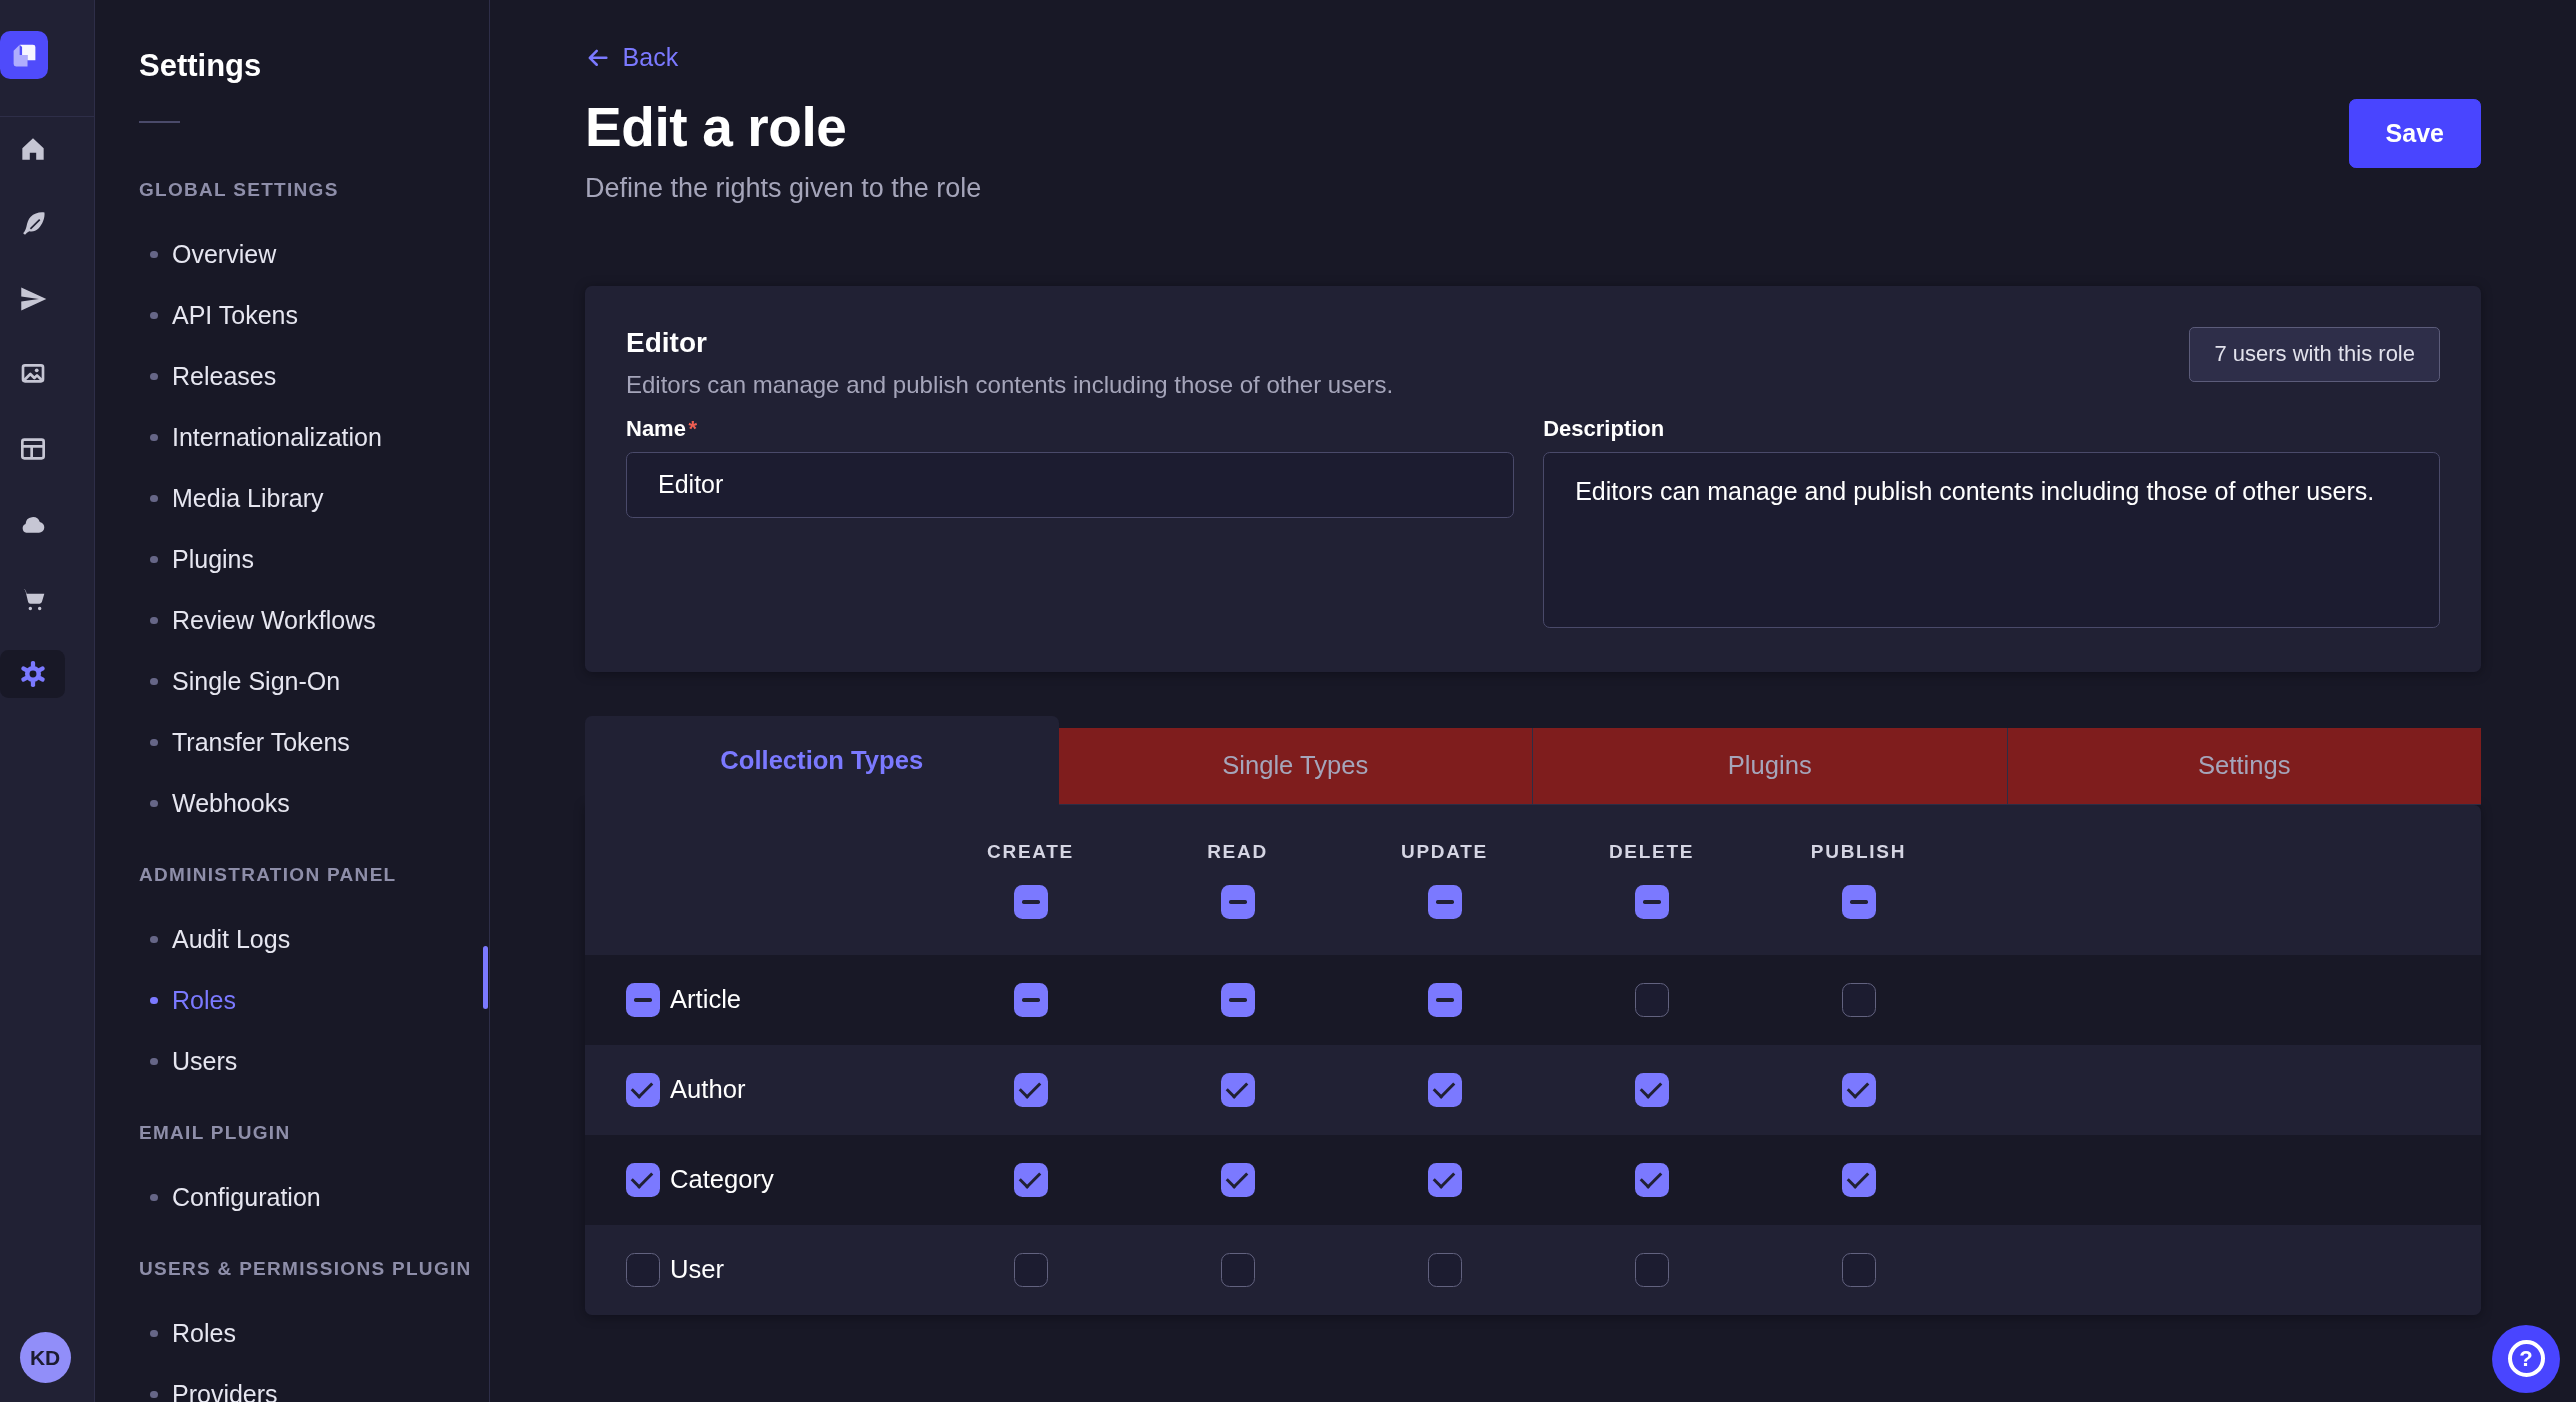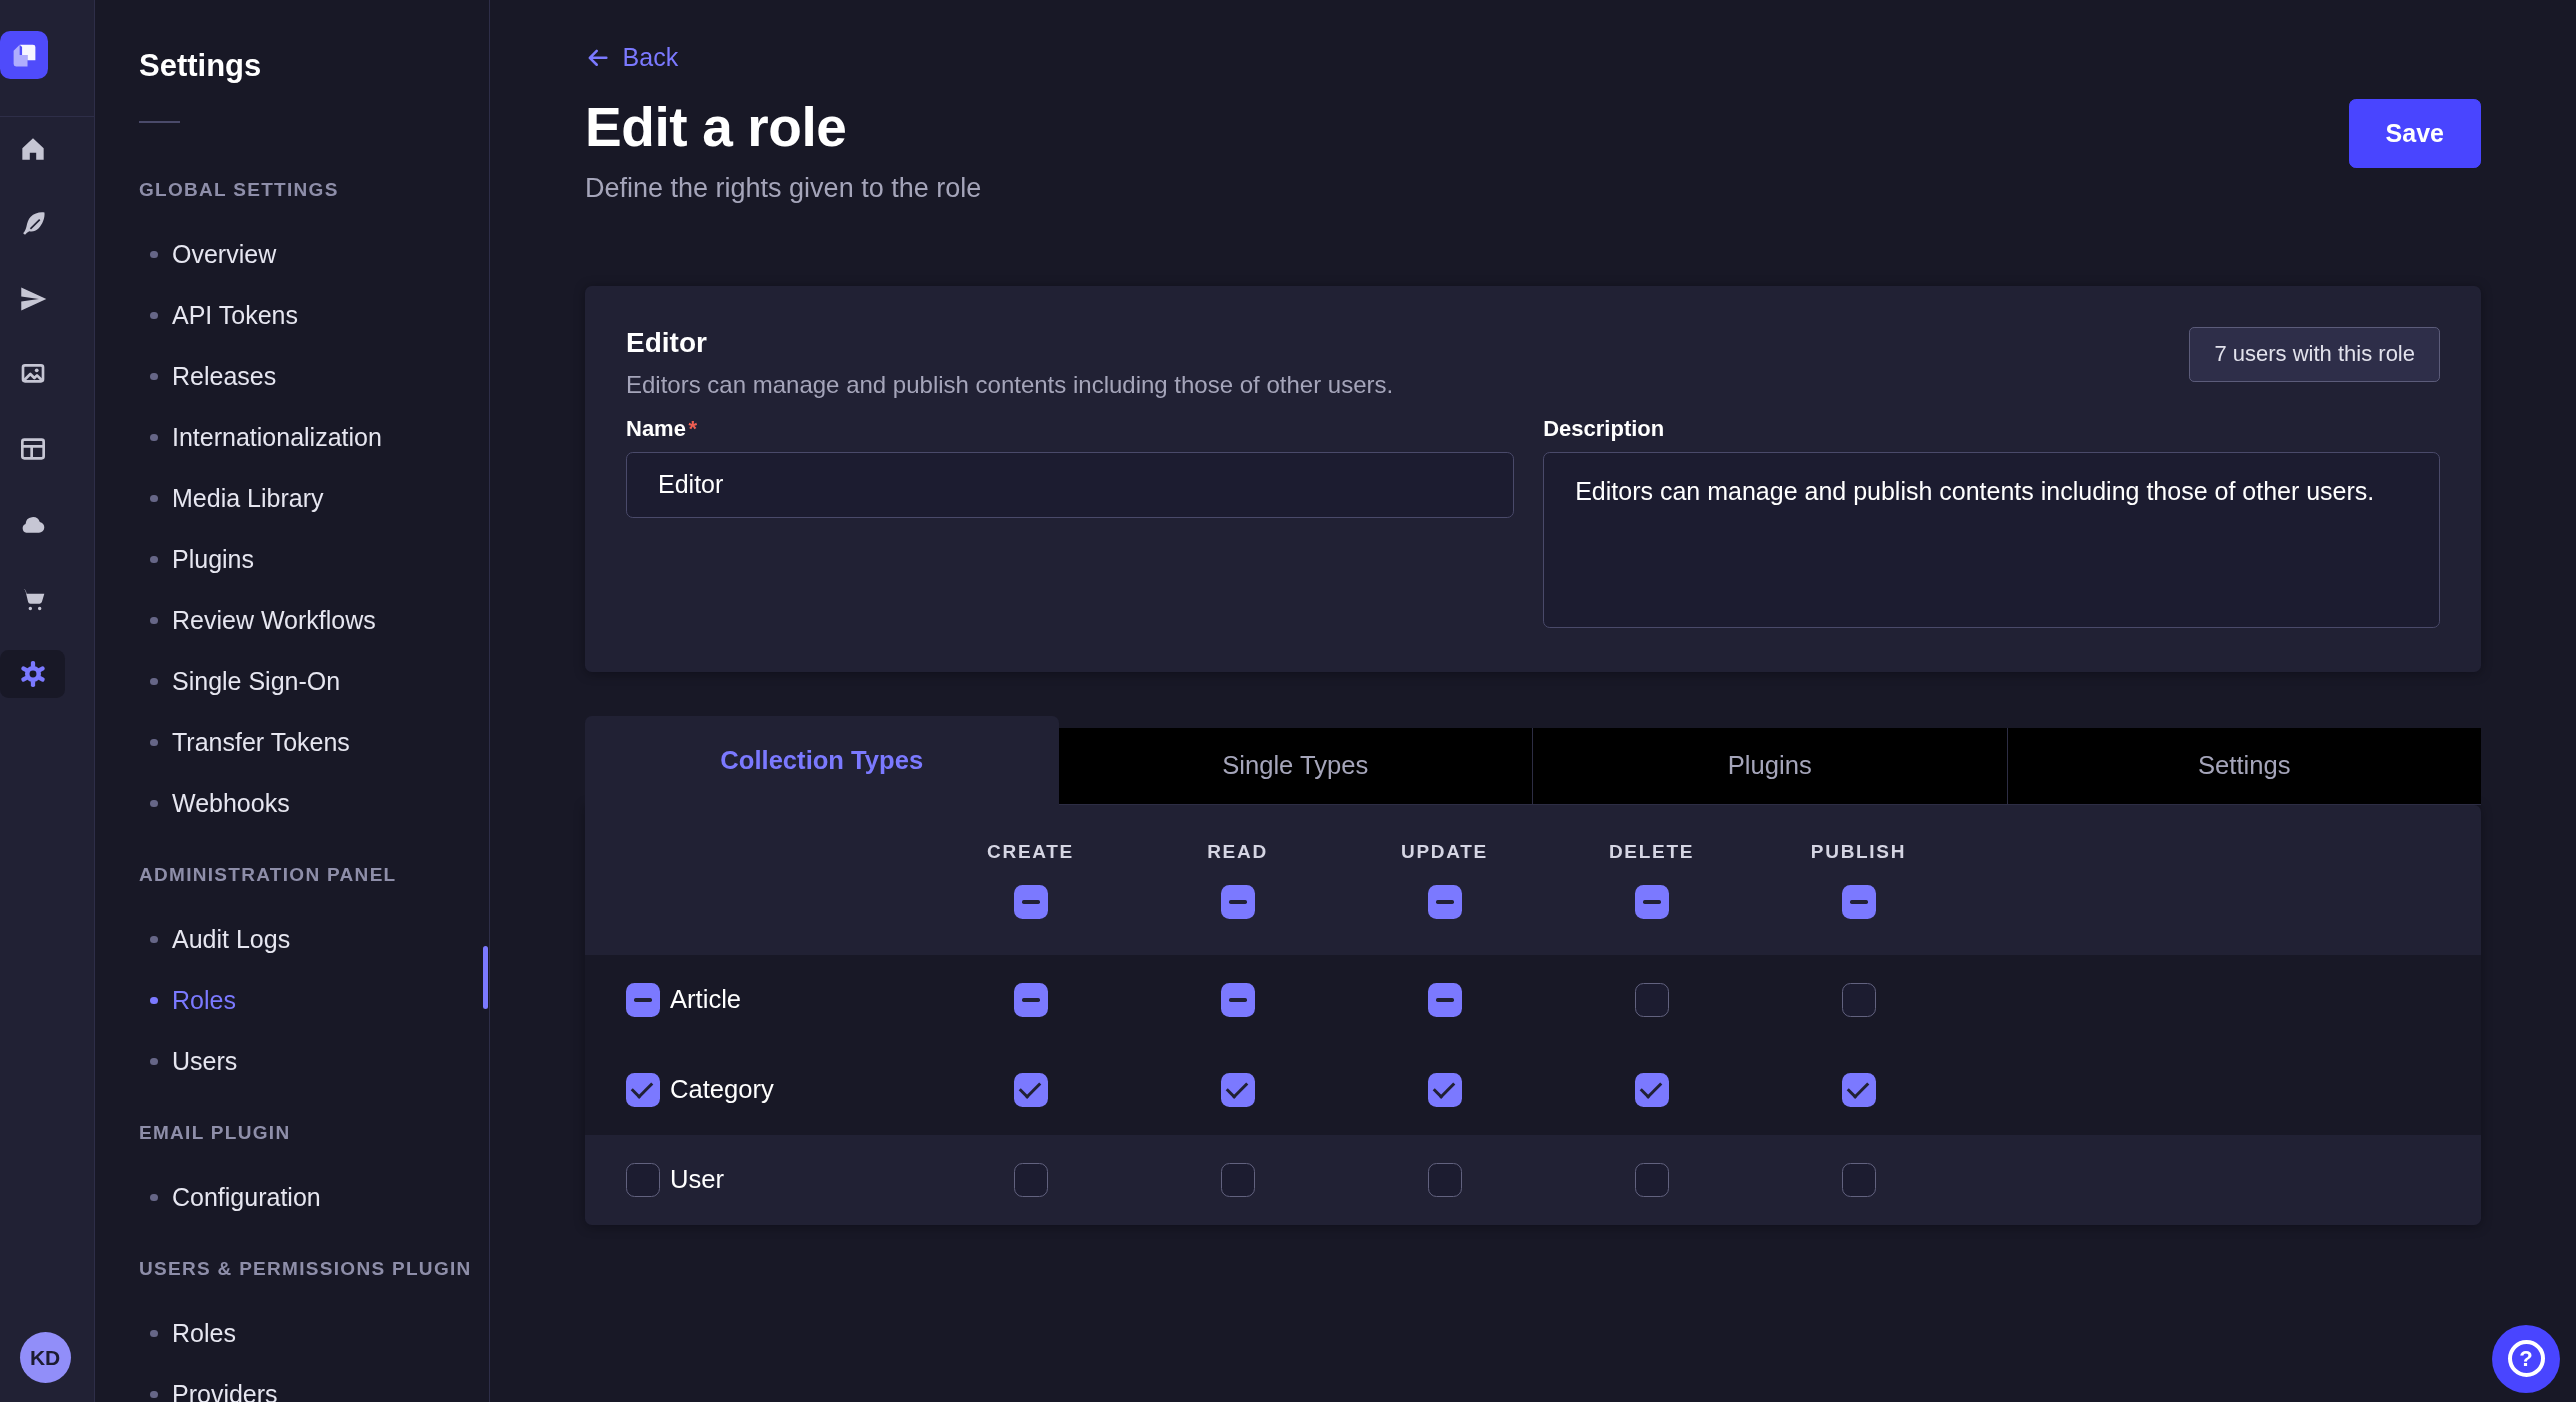--- a/index.html
+++ b/index.html
@@ -66,21 +66,21 @@
   .text-input { margin-top:10.2px; width:99%; height:66px; background:#1c1c30; border:0.9px solid #4a4a6a;
                 border-radius:6.8px; color:#ffffff; font-family:inherit; font-size:25px; padding:0 31px; }
   .text-area { margin-top:10.2px; width:100%; height:176px; background:#1c1c30; border:0.9px solid #4a4a6a;
                border-radius:6.8px; color:#ffffff; font-family:inherit; font-size:25px; line-height:32px;
                padding:22px 31px; resize:none; }
 
   
   .perms { margin-top:44px; }
   .tabs { display:flex; height:89px; }
   .tab { flex:1; display:flex; align-items:center; justify-content:center; font-size:25.6px;
-         color:#a5a5ba; background:#000000; margin-top:12px; border-bottom:0.9px solid #2d2d44; cursor:pointer; }
+         color:#a5a5ba; background:#7f1d1d; margin-top:12px; border-bottom:0.9px solid #2d2d44; cursor:pointer; }
   .tab.inactive + .tab.inactive { border-left:0.9px solid #2d2d44; }
   .tab.active { margin-top:0; background:#212134; border-bottom:none; border-radius:6.8px 6.8px 0 0;
                 color:#7b79ff; font-weight:600; }
   .panel { background:#212134; border-radius:0 6.8px 6.8px 6.8px; overflow:hidden;
            box-shadow:0 1.7px 10.2px rgba(3,3,10,.35); }
   .grid-row { display:grid; grid-template-columns:342px 207px 207px 207px 207px 207px 1fr; align-items:center; }
   .perm-header { height:150px; }
   .col-head { display:flex; flex-direction:column; align-items:center; justify-content:center; gap:22px; }
   .col-title { font-size:19px; font-weight:700; letter-spacing:1.7px; color:#d5d5e3; }
   .perm-row { height:90px; }
@@ -337,20 +337,42 @@
             </div>
           <div class="cell">
               <span class="checkbox" data-state="unchecked"></span>
             </div>
           <div class="cell">
               <span class="checkbox" data-state="unchecked"></span>
             </div>
           <div></div>
         </div>
 
+        <div class="grid-row perm-row">
+          <div class="row-label-cell">
+            <span class="checkbox" data-state="checked"></span>
+            <span class="row-label">Author</span>
+          </div>
+          <div class="cell">
+              <span class="checkbox" data-state="checked"></span>
+            </div>
+          <div class="cell">
+              <span class="checkbox" data-state="checked"></span>
+            </div>
+          <div class="cell">
+              <span class="checkbox" data-state="checked"></span>
+            </div>
+          <div class="cell">
+              <span class="checkbox" data-state="checked"></span>
+            </div>
+          <div class="cell">
+              <span class="checkbox" data-state="checked"></span>
+            </div>
+          <div></div>
+        </div>
 
         <div class="grid-row perm-row dark">
           <div class="row-label-cell">
             <span class="checkbox" data-state="checked"></span>
             <span class="row-label">Category</span>
           </div>
           <div class="cell">
               <span class="checkbox" data-state="checked"></span>
             </div>
           <div class="cell">

